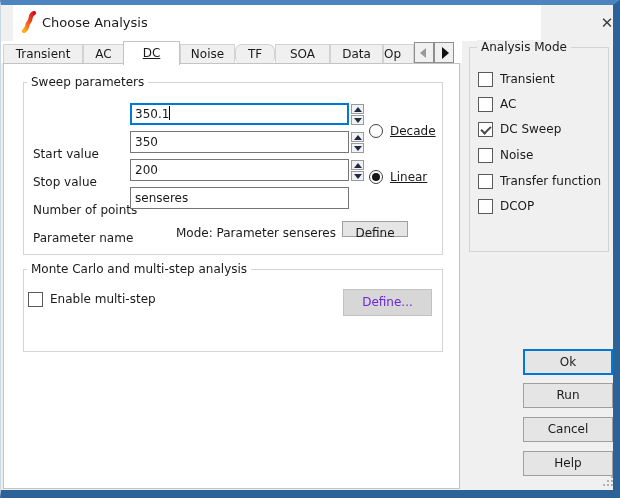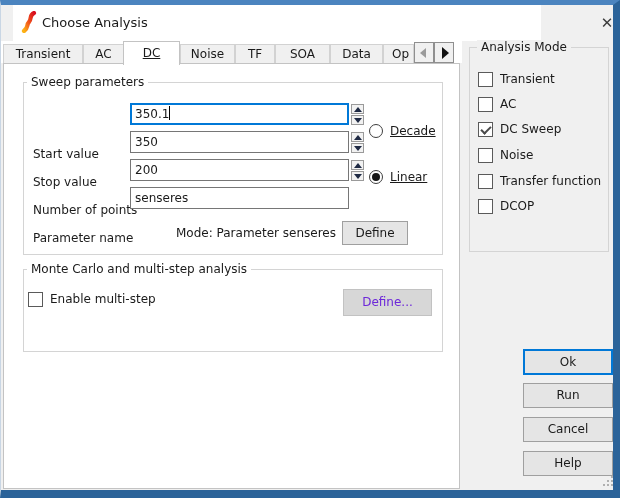--- a/index.html
+++ b/index.html
@@ -106,24 +106,24 @@
       </svg>
       <div class="title-text">Choose Analysis</div>
       <div class="close-btn">✕</div>
     </div>
 
     <div class="tabstrip-bg"></div>
     <div class="tab" style="left:2px;width:80px;">Transient</div>
     <div class="tab" style="left:82px;width:41px;">AC</div>
     <div class="tab active" style="left:122px;width:57px;text-decoration:underline;">DC</div>
     <div class="tab" style="left:179px;width:55px;">Noise</div>
-    <div class="tab" style="left:234px;width:40px;">TF</div>
+    <div class="tab" style="left:234px;width:40px;border-radius:7px;">TF</div>
     <div class="tab" style="left:274px;width:55px;">SOA</div>
     <div class="tab" style="left:329px;width:53px;">Data</div>
-    <div class="tab" style="left:382px;width:31px;text-align:left;padding-left:8px;">Op</div>
+    <div class="tab" style="left:382px;width:31px;text-align:left;padding-left:0;">Op</div>
     <div class="tab-scroll" style="left:413px;">
       <i class="tri-left"></i>
     </div>
     <div class="tab-scroll" style="left:433px;">
       <i class="tri-right"></i>
     </div>
 
     <div class="pane"></div>
 
     <div class="group" style="left:22px;top:77px;width:420px;height:173px;"></div>
@@ -152,21 +152,21 @@
 
     <div class="field-label" style="left:32px;top:182px;">Parameter name</div>
     <div class="textbox" style="left:129px;top:182px;"><span>senseres</span></div>
 
     <div class="radio" style="left:368px;top:119px;"></div>
     <div class="radio-label" style="left:389px;top:119px;">Decade</div>
     <div class="radio selected" style="left:368px;top:165px;"></div>
     <div class="radio-label" style="left:389px;top:165px;">Linear</div>
 
     <div class="static-text" style="left:140px;top:216px;width:195px;height:24px;line-height:24px;text-align:right;">Mode: Parameter senseres</div>
-    <div class="btn" style="left:341px;top:216px;width:66px;height:24px;line-height:22px;">Define</div>
+    <div class="btn" style="left:341px;top:216px;width:66px;height:16px;line-height:22px;">Define</div>
 
     <div class="group" style="left:22px;top:264px;width:420px;height:83px;"></div>
     <div class="group-label" style="left:26px;top:257px;">Monte Carlo and multi-step analysis</div>
 
     <div class="cb" style="left:27px;top:287px;"></div>
     <div class="cb-label" style="left:49px;top:287px;">Enable multi-step</div>
     <div class="btn disabled" style="left:342px;top:284px;width:89px;height:27px;line-height:25px;">Define...</div>
 
     <div class="group" style="left:468px;top:42px;width:140px;height:205px;"></div>
     <div class="group-label on-gray" style="left:476px;top:35px;">Analysis Mode</div>

